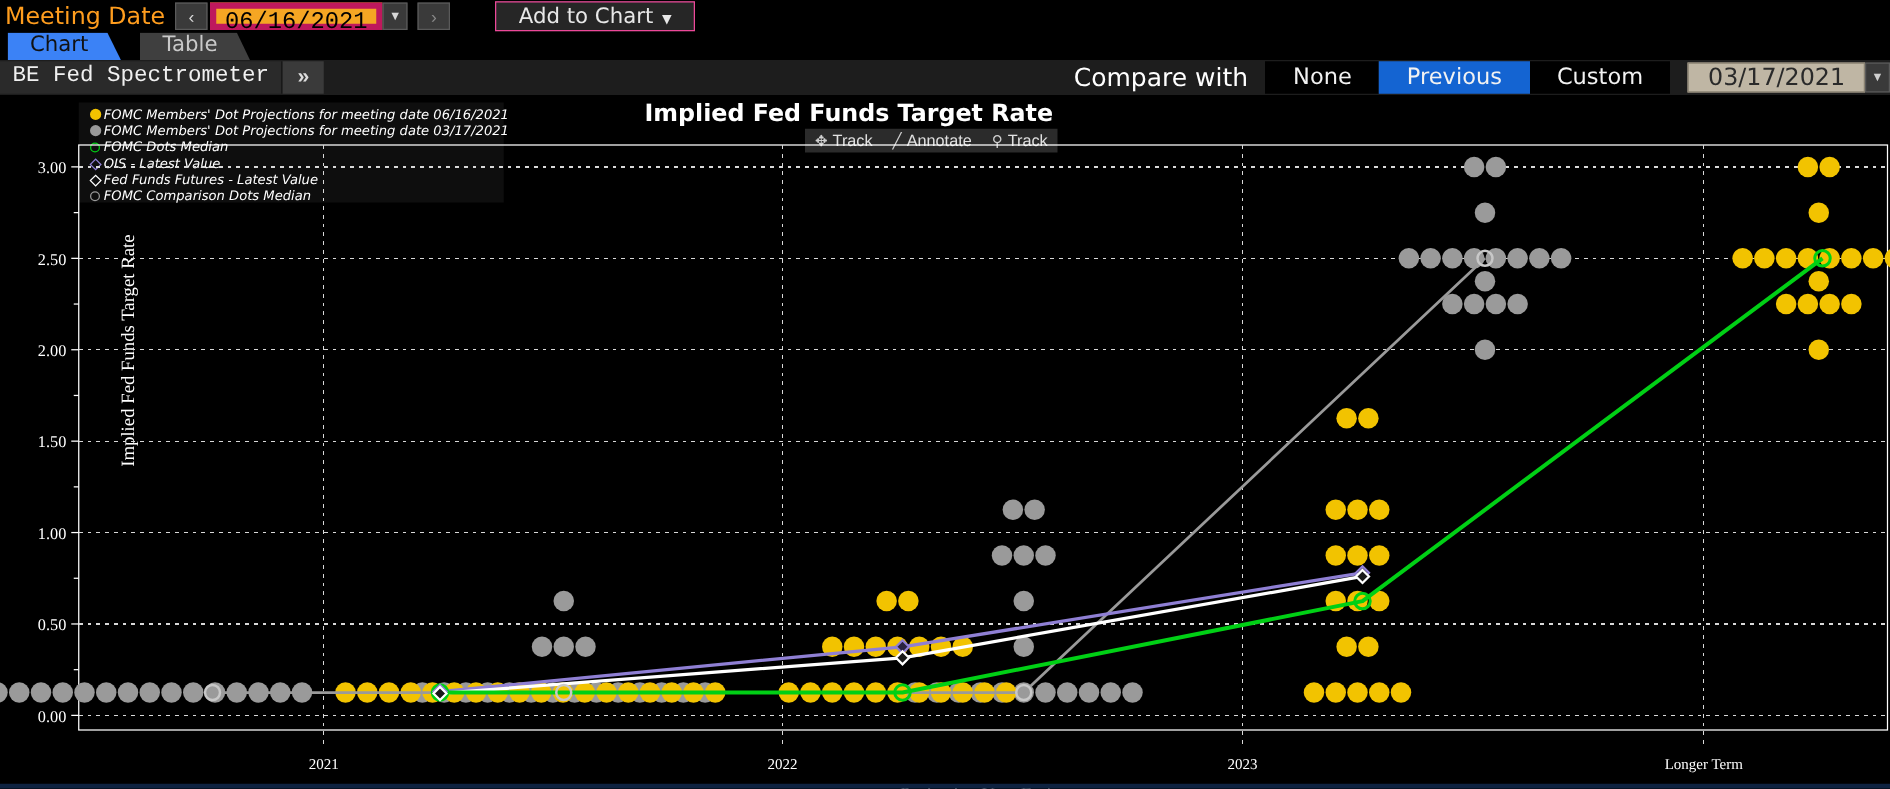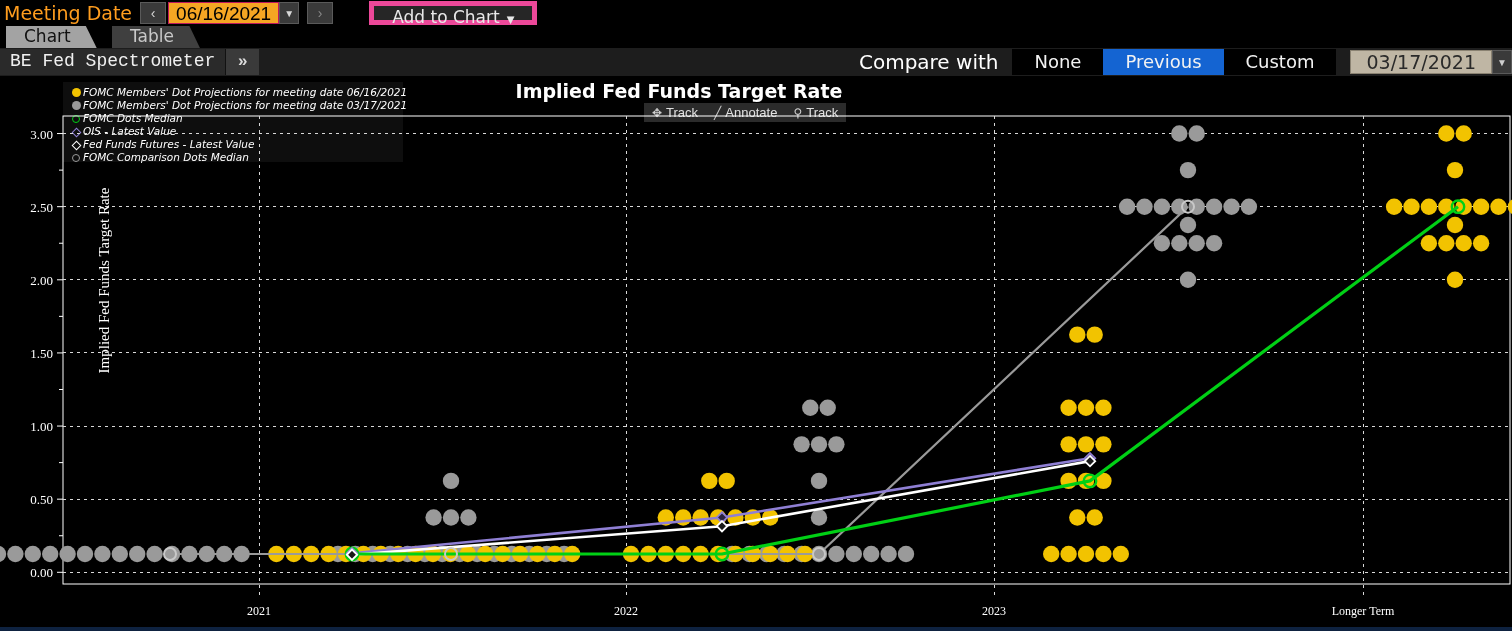--- a/index.html
+++ b/index.html
@@ -22,41 +22,41 @@
   }
   .nav-btn {
     width:26px; height:22px; margin-left:8px;
     background:#3a3a3a; border:1px solid #5a5a5a;
     color:#d8d8d8; font-size:14px; line-height:20px; text-align:center;
   }
   .nav-btn.dim { color:#8a8a8a; }
   .date-box {
     height:22px; background:#f5a623; color:#000; font-size:19px;
     padding:0 7px; line-height:21px; margin-left:2px;
-    font-family:Liberation Sans, sans-serif; border:1px solid #be185d;
+    font-family:Liberation Mono, monospace; border:5px solid #be185d;
   }
   .date-drop {
     width:20px; height:22px; background:#3a3a3a; border:1px solid #5a5a5a;
     color:#d8d8d8; font-size:10px; text-align:center; line-height:21px;
   }
   .add-chart {
-    margin-left:36px; height:24px; background:#262626; border:5px solid #ec4899;
+    margin-left:36px; height:24px; background:#262626; border:1px solid #ec4899;
     color:#e8e8e8; font-size:17px; padding:0 18px; line-height:22px;
     font-family:"DejaVu Sans", sans-serif;
   }
   .add-chart .caret { font-size:10px; margin-left:7px; }
 
   
   .tabrow { position:absolute; left:0; top:26px; width:1512px; height:22px; }
   .tab {
     position:absolute; top:0; height:22px; line-height:21px;
     font-size:17px; padding:0 16px 0 18px;
     font-family:"DejaVu Sans", sans-serif;
   }
-  .tab.active { left:6px; background:#a3a3a3; color:#111;
+  .tab.active { left:6px; background:#3b82f6; color:#111;
     clip-path: polygon(0 0, 88% 0, 100% 100%, 0 100%); padding-right:26px; }
   .tab.inactive { left:112px; background:#3f3f3f; color:#c9c9c9;
     clip-path: polygon(0 0, 88% 0, 100% 100%, 0 100%); padding-right:26px; }
 
   
   .subbar { position:absolute; left:0; top:48px; width:1512px; height:28px;
             background:#1d1d1d; display:flex; align-items:center; }
   .app-name { height:26px; background:#2a2a2a; color:#f0f0f0; font-size:18px;
               padding:0 10px; line-height:25px; font-family:Liberation Mono, monospace; }
   .chev { width:34px; height:26px; background:#3a3a3a; color:#dcdcdc;

